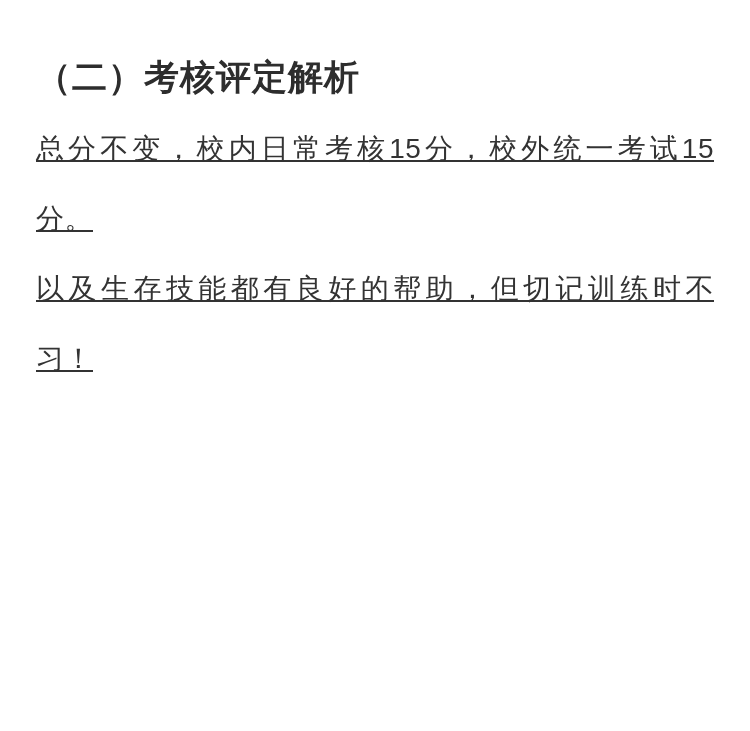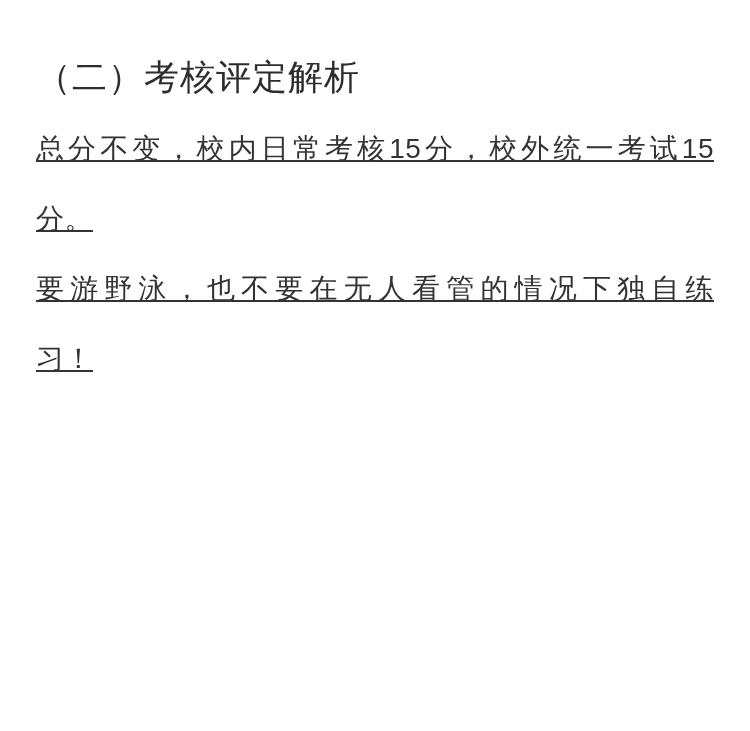--- a/index.html
+++ b/index.html
@@ -15,21 +15,21 @@
     box-sizing: border-box;
     width: 750px;
     height: 731px;
     padding: 0 36px;
     background: var(--bg, #ffffff);
   }
   .heading {
     margin: 54px 0 14px 0;
     font-size: 35px;
     line-height: 46px;
-    font-weight: 400;
+    font-weight: 700;
     letter-spacing: 1px;
     color: var(--heading-color, #2d2d2d);
   }
   .paragraph {
     margin: 0;
     padding: 0;
   }
   .text-line {
     font-size: 28px;
     line-height: 70px;
@@ -51,17 +51,17 @@
 <body>
 
 <div class="page">
   <h2 class="heading">（二）考核评定解析</h2>
   <div id="article-body">
       <div class="paragraph">
         <div class="text-line fill">总分不变，校内日常考核15分，校外统一考试15</div>
         <div class="text-line">分。</div>
       </div>
       <div class="paragraph">
-        <div class="text-line fill">要游野泳，也不要在无人看管的情况下独自练</div>
+        <div class="text-line fill">以及生存技能都有良好的帮助，但切记训练时不</div>
         <div class="text-line">习！</div>
       </div>
     </div>
 </div>
 
 </body></html>

